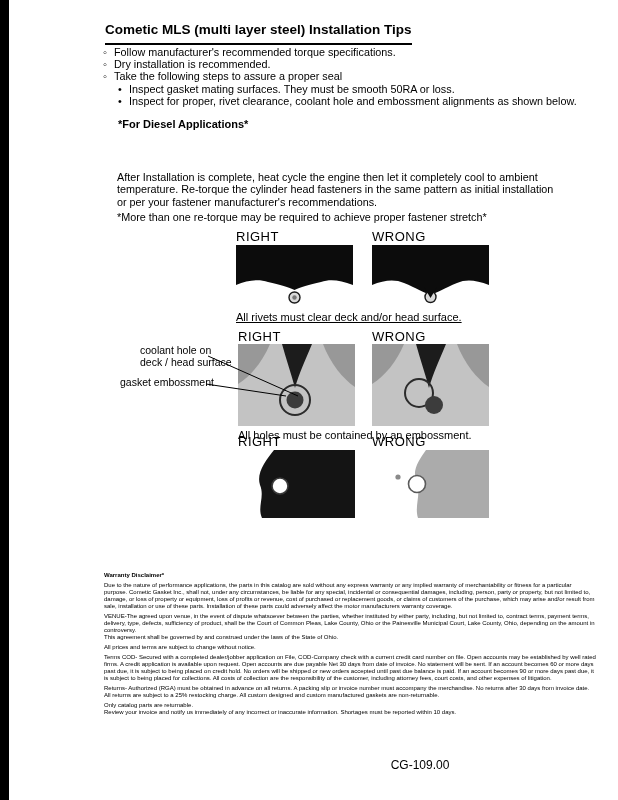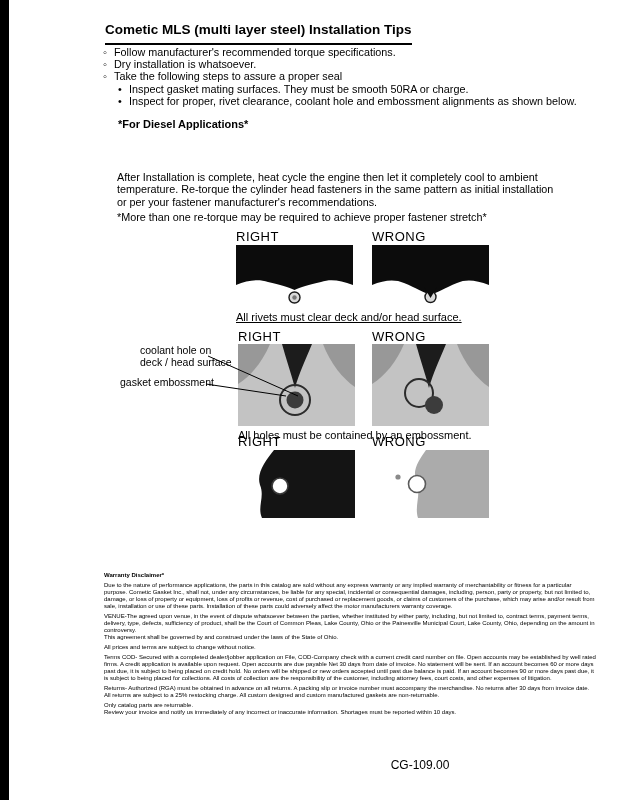--- a/index.html
+++ b/index.html
@@ -38,29 +38,29 @@
 
   <div id="title" class="abs">Cometic MLS (multi layer steel) Installation Tips</div>
 
   <div id="bullets" class="abs">
     <div class="bullet-row">
       <span class="marker">◦</span>
       <span>Follow manufacturer's recommended torque specifications.</span>
     </div>
     <div class="bullet-row">
       <span class="marker">◦</span>
-      <span>Dry installation is whatsoever.</span>
+      <span>Dry installation is recommended.</span>
     </div>
     <div class="bullet-row">
       <span class="marker">◦</span>
       <span>Take the following steps to assure a proper seal</span>
     </div>
     <div class="bullet-row sub">
       <span class="marker">•</span>
-      <span>Inspect gasket mating surfaces.  They must be smooth 50RA or charge.</span>
+      <span>Inspect gasket mating surfaces.  They must be smooth 50RA or loss.</span>
     </div>
     <div class="bullet-row sub">
       <span class="marker">•</span>
       <span>Inspect for proper, rivet clearance, coolant hole and embossment alignments as shown below.</span>
     </div>
   </div>
 
   <div id="diesel-heading" class="abs">*For Diesel Applications*</div>
   <div id="note" class="abs">*More than one re-torque may be required to achieve proper fastener stretch*</div>
   <div id="para2" class="abs bodytext pre">After Installation is complete, heat cycle the engine then let it completely cool to ambient

